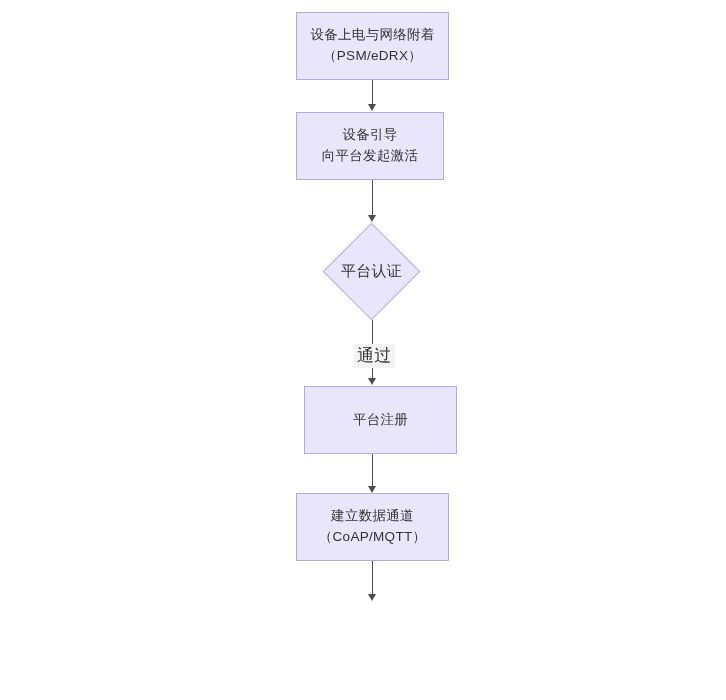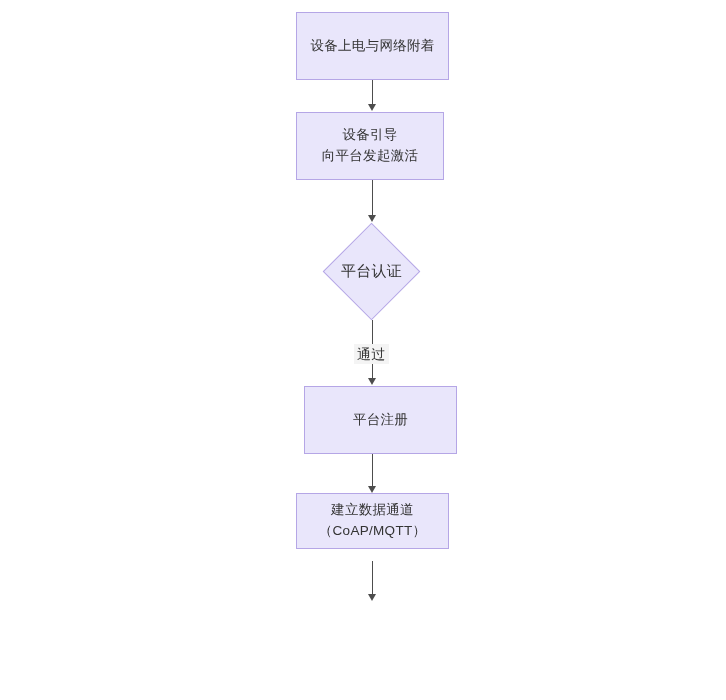--- a/index.html
+++ b/index.html
@@ -73,21 +73,21 @@
     border-left:4.5px solid transparent;
     border-right:4.5px solid transparent;
     border-top:7px solid #4d4d4d;
     z-index:2;
   }
   .edge-label{
     position:absolute;
     z-index:4;
     background:#f4f4f4;
     color:#333333;
-    font-size:14px;
+    font-size:17px;
     line-height:1.3;
     padding:1px 3px;
     white-space:nowrap;
     letter-spacing:.3px;
   }
 </style>
 </head>
 <body>
 
 <div id="canvas">
@@ -103,35 +103,36 @@
   <div class="edge-label" style="left:354px;top:344px;">通过</div>
 
   <div class="edge" style="left:371.5px;top:454px;height:33px;"></div>
   <div class="arrowhead" style="left:367.7px;top:486px;"></div>
 
   <div class="edge" style="left:371.5px;top:561px;height:33px;"></div>
   <div class="arrowhead" style="left:367.7px;top:594px;"></div>
 
   <div class="node" style="left:296px;top:12px;width:153px;height:68px;">
     <span class="ln">设备上电与网络附着</span>
+    <span class="ln">（PSM/eDRX）</span>
   </div>
 
   <div class="node" style="left:296px;top:112px;width:148px;height:68px;">
     <span class="ln">设备引导</span>
     <span class="ln">向平台发起激活</span>
   </div>
 
   <div class="diamond-wrap" style="left:322px;top:222px;width:99px;height:98px;">
     <div class="diamond-shape"></div>
     <div class="diamond-text">平台认证</div>
   </div>
 
   <div class="node" style="left:296px;top:386px;width:153px;height:68px;margin-left:8px;">
     <span class="ln">平台注册</span>
   </div>
 
-  <div class="node" style="left:296px;top:493px;width:153px;height:56px;">
+  <div class="node" style="left:296px;top:493px;width:153px;height:68px;">
     <span class="ln">建立数据通道</span>
     <span class="ln">（CoAP/MQTT）</span>
   </div>
 
 
 </div>
 
 </body></html>

